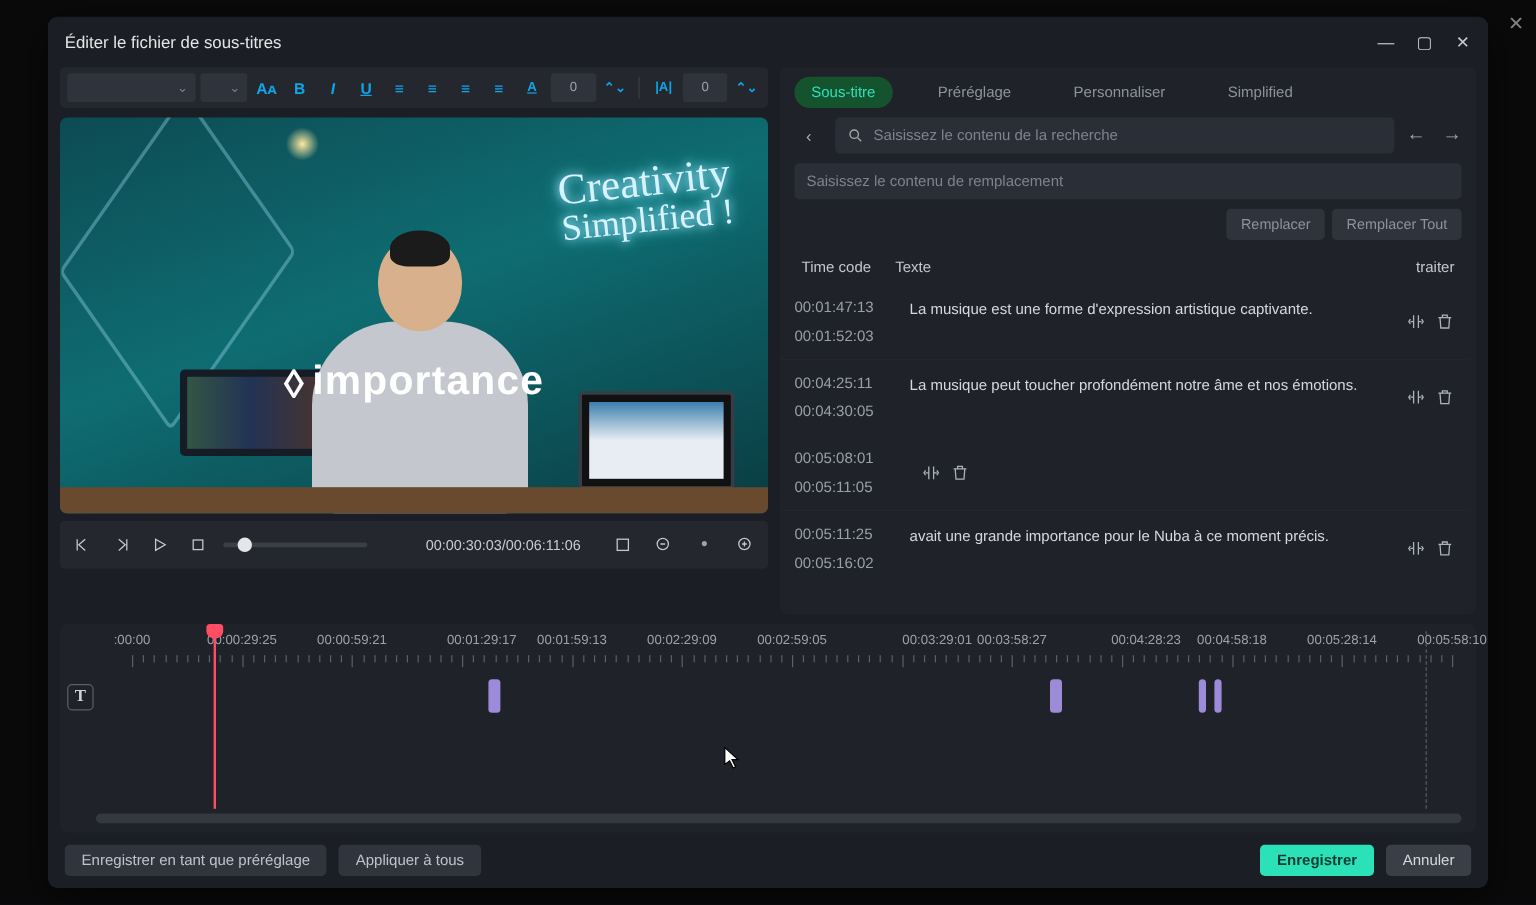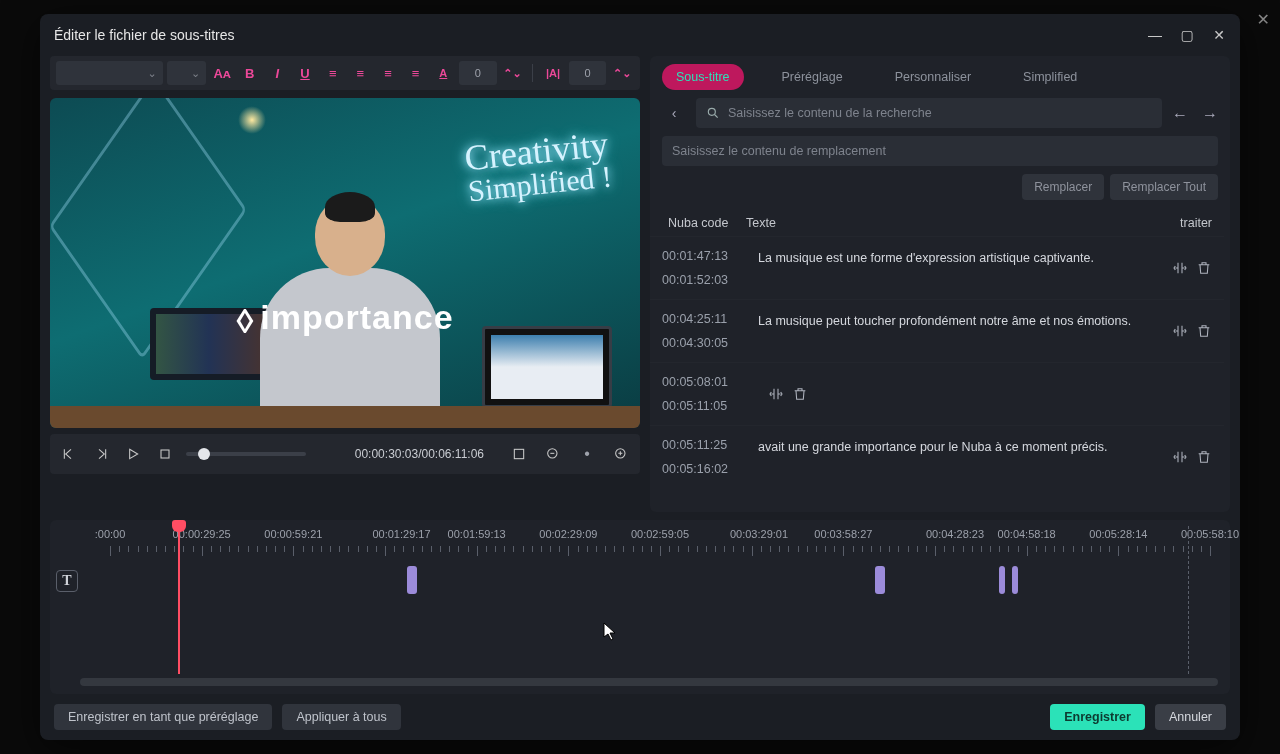--- a/index.html
+++ b/index.html
@@ -65,21 +65,21 @@
   }
   .fontbar .sel {
     background: #2f333b;
     border-radius: 3px;
     height: 24px;
     display:flex;align-items:center;justify-content:flex-end;
     padding:0 6px;color:#7d818a;font-size:11px;
   }
   .fontbar .btn {
     width: 24px; height:24px; display:flex;align-items:center;justify-content:center;
-    color:#ec4899;font-size:13px;font-weight:bold;border-radius:3px;
+    color:#0ea5e9;font-size:13px;font-weight:bold;border-radius:3px;
   }
   .fontbar .btn.small { font-size:11px; }
   .fontbar .num {
     background:#2f333b;border-radius:3px;height:24px;width:38px;
     display:flex;align-items:center;justify-content:center;color:#9ea2ab;font-size:11px;
   }
 
   .preview {
     height: 330px;
     background: linear-gradient(160deg,#0d4b53 0%, #0e6d72 45%, #0a3b41 100%);
@@ -155,21 +155,21 @@
     display:flex;
     flex-direction:column;
     overflow:hidden;
   }
   .tabs{
     display:flex;gap:24px;padding:8px 18px 8px 12px;align-items:center;
   }
   .tab{
     font-size:12.5px;color:#8d929c;padding:6px 14px;border-radius:20px;cursor:pointer;
   }
-  .tab.active{background:#be185d;color:#2be2b8;}
+  .tab.active{background:#14532d;color:#2be2b8;}
 
   .searchrow{
     display:flex;gap:10px;padding:0 12px 8px;align-items:center;
   }
   .searchrow .navbtn{width:24px;text-align:center;color:#aab;cursor:pointer;font-size:14px;}
   .searchrow .searchbox{
     flex:1;background:#2a2e36;border-radius:4px;height:30px;display:flex;align-items:center;padding:0 10px;color:#7e838d;font-size:12.5px;gap:8px;
   }
   .searchrow .searchbox svg{width:14px;height:14px;stroke:#9aa;fill:none;stroke-width:2;}
   .searchrow .arrows{display:flex;gap:14px;color:#aab;}
@@ -393,21 +393,21 @@
 
       <div class="replace">
         <span>Saisissez le contenu de remplacement</span>
       </div>
       <div class="replacebtns">
         <button>Remplacer</button>
         <button>Remplacer Tout</button>
       </div>
 
       <div class="listhdr">
-        <div class="c1">Nuba code</div>
+        <div class="c1">Time code</div>
         <div class="c2">Texte</div>
         <div class="c3">traiter</div>
       </div>
 
       <div class="sublist" id="sublist">
           <div class="subrow">
             <div class="times">
               <span>00:01:47:13</span>
               <span>00:01:52:03</span>
             </div>
@@ -594,21 +594,21 @@
           <span style="left: 1130.83px;"></span>
           <span class="big" style="left: 1140px;"></span>
         </div>
     <div class="ticklabel" style="left: 40px;">:00:00</div>
         <div class="ticklabel" style="left: 131.667px;">00:00:29:25</div>
         <div class="ticklabel" style="left: 223.333px;">00:00:59:21</div>
         <div class="ticklabel" style="left: 315px; padding-left: 33px;">00:01:29:17</div>
         <div class="ticklabel" style="left: 406.667px;">00:01:59:13</div>
         <div class="ticklabel" style="left: 498.333px;">00:02:29:09</div>
         <div class="ticklabel" style="left: 590px;">00:02:59:05</div>
-        <div class="ticklabel" style="left: 689px;">00:03:29:01</div>
+        <div class="ticklabel" style="left: 711px;">00:03:29:01</div>
         <div class="ticklabel" style="left: 773.333px;">00:03:58:27</div>
         <div class="ticklabel" style="left: 865px; padding-left: 40px;">00:04:28:23</div>
         <div class="ticklabel" style="left: 956.667px;">00:04:58:18</div>
         <div class="ticklabel" style="left: 1048.33px;">00:05:28:14</div>
         <div class="ticklabel" style="left: 1140px;">00:05:58:10</div>
       </div>
     <div class="track-t">T</div>
     <div id="playhead" class="playhead" style="left: 128px;"></div>
     <div id="tl-end" class="tl-end" style="left: 1138px;"></div>
     <div class="hscroll"></div>

